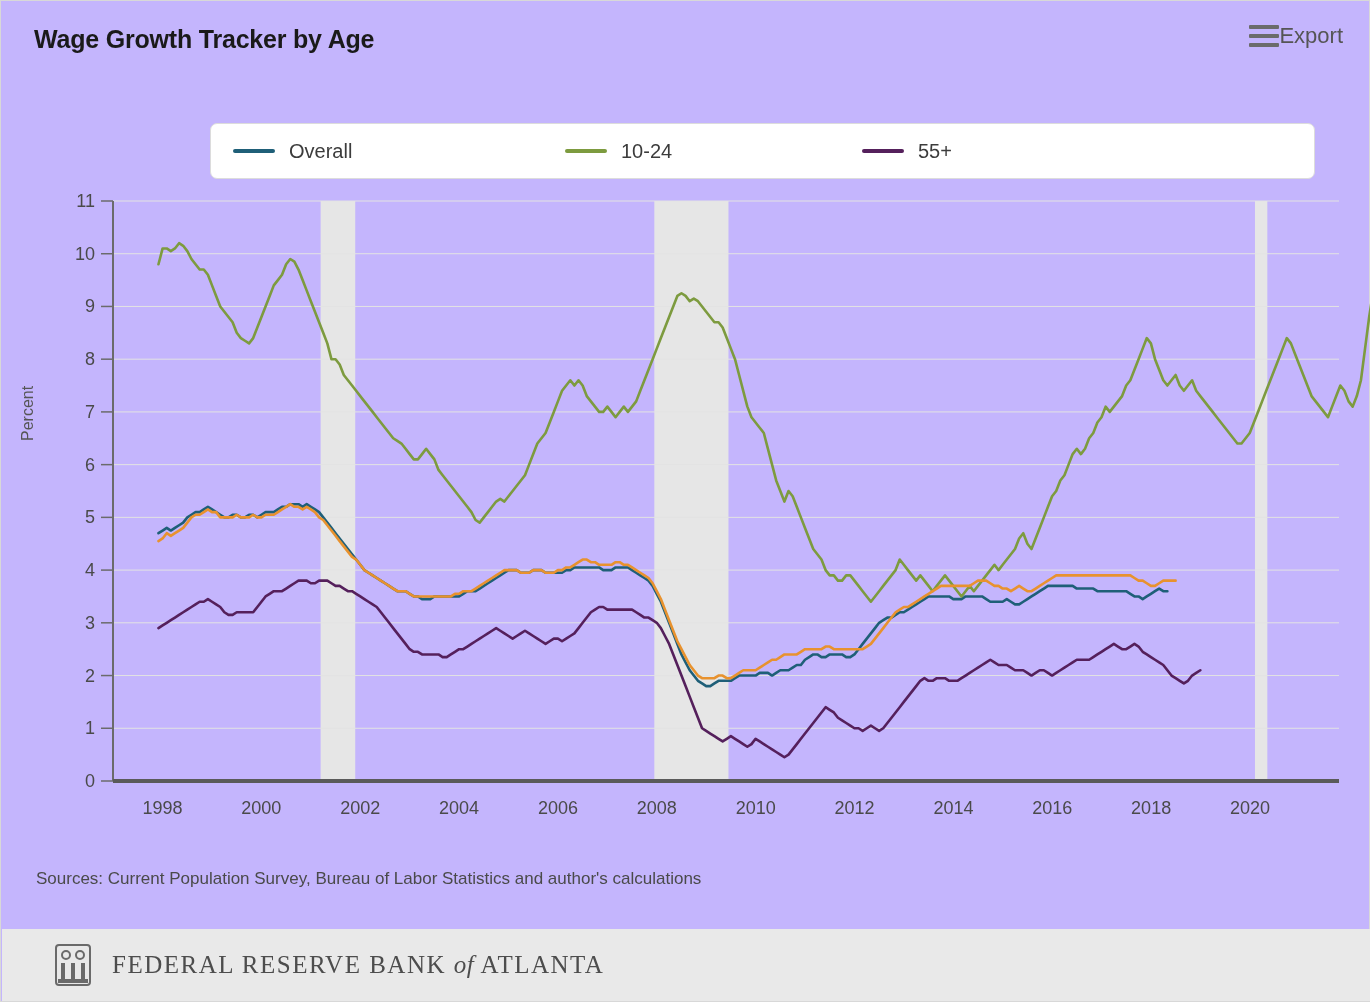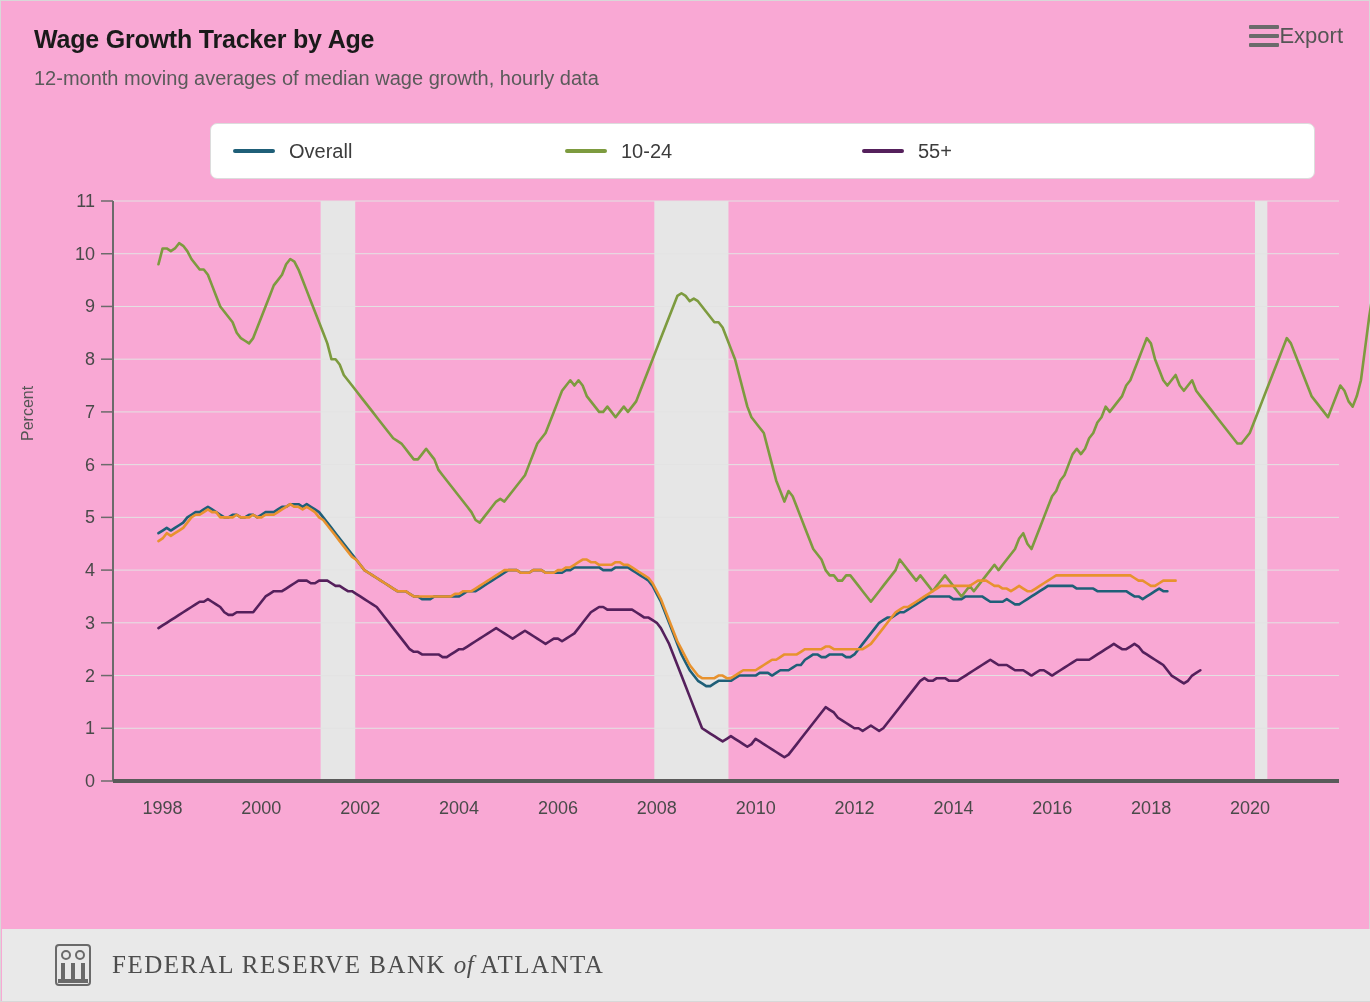--- a/index.html
+++ b/index.html
@@ -8,21 +8,21 @@
     background:#ffffff;
     font-family:"Liberation Sans", sans-serif;
     color:#333;
     overflow:hidden;
   }
   #page{
     position:relative;
     width:1370px;height:1002px;
     box-sizing:border-box;
     border:1px solid #d8d8d8;
-    background:#f9a8d4;
+    background:#c4b5fd;
     text-decoration:underline;
   }
   
   #header{
     position:absolute;left:0;top:0;width:1370px;height:110px;
   }
   #chart-title{
     position:absolute;left:33px;top:24px;
     font-size:25px;font-weight:bold;color:#1a1a1a;
     letter-spacing:-0.2px;
@@ -98,21 +98,20 @@
   #brand-text .of{font-style:italic;letter-spacing:0.5px;}
   .tick-label{font-size:18px;fill:#4a4a4a;}
 </style>
 </head>
 <body>
 
 <div id="page">
 
   <div id="header">
     <div id="chart-title">Wage Growth Tracker by Age</div>
-    <div id="chart-subtitle">12-month moving averages of median wage growth, hourly data</div>
     <div id="export-btn">
       <span class="hamburger">
         <span></span>
           <span></span>
           <span></span>
       </span>
       <span id="export-label">Export</span>
     </div>
   </div>
 
@@ -186,20 +185,21 @@
         <text x="1051.274193548389" y="628" text-anchor="middle" class="tick-label">2016</text>
         <text x="1150.1451612903245" y="628" text-anchor="middle" class="tick-label">2018</text>
         <text x="1249.01612903226" y="628" text-anchor="middle" class="tick-label">2020</text>
         <path d="M157.48 347.18 L161.60 344.55 L165.72 341.91 L169.83 344.55 L173.95 341.91 L178.07 339.27 L182.19 336.64 L186.31 331.36 L190.42 328.73 L194.54 326.09 L198.66 326.09 L202.78 323.45 L206.90 320.82 L211.01 323.45 L215.13 326.09 L219.25 328.73 L223.37 331.36 L227.49 331.36 L231.60 328.73 L235.72 328.73 L239.84 331.36 L243.96 331.36 L248.08 328.73 L252.19 328.73 L256.31 331.36 L260.43 328.73 L264.55 326.09 L268.67 326.09 L272.78 326.09 L276.90 323.45 L281.02 320.82 L285.14 320.82 L289.26 318.18 L293.37 318.18 L297.49 318.18 L301.61 320.82 L305.73 318.18 L309.85 320.82 L313.96 323.45 L318.08 326.09 L322.20 331.36 L326.32 336.64 L330.44 341.91 L334.55 347.18 L338.67 352.45 L342.79 357.73 L346.91 363.00 L351.03 368.27 L355.14 373.55 L359.26 378.82 L363.38 384.09 L367.50 386.73 L371.62 389.36 L375.73 392.00 L379.85 394.64 L383.97 397.27 L388.09 399.91 L392.21 402.55 L396.32 405.18 L400.44 405.18 L404.56 405.18 L408.68 407.82 L412.80 410.45 L416.91 410.45 L421.03 413.09 L425.15 413.09 L429.27 413.09 L433.39 410.45 L437.50 410.45 L441.62 410.45 L445.74 410.45 L449.86 410.45 L453.97 410.45 L458.09 410.45 L462.21 407.82 L466.33 405.18 L470.45 405.18 L474.56 405.18 L478.68 402.55 L482.80 399.91 L486.92 397.27 L491.04 394.64 L495.15 392.00 L499.27 389.36 L503.39 386.73 L507.51 384.09 L511.63 384.09 L515.74 384.09 L519.86 386.73 L523.98 386.73 L528.10 386.73 L532.22 384.09 L536.33 384.09 L540.45 384.09 L544.57 386.73 L548.69 386.73 L552.81 386.73 L556.92 386.73 L561.04 386.73 L565.16 384.09 L569.28 384.09 L573.40 381.45 L577.51 381.45 L581.63 381.45 L585.75 381.45 L589.87 381.45 L593.99 381.45 L598.10 381.45 L602.22 384.09 L606.34 384.09 L610.46 384.09 L614.58 381.45 L618.69 381.45 L622.81 381.45 L626.93 381.45 L631.05 384.09 L635.17 386.73 L639.28 389.36 L643.40 392.00 L647.52 394.64 L651.64 399.91 L655.76 407.82 L659.87 415.73 L663.99 426.27 L668.11 436.82 L672.23 447.36 L676.35 457.91 L680.46 468.45 L684.58 476.36 L688.70 484.27 L692.82 489.55 L696.94 494.82 L701.05 497.45 L705.17 500.09 L709.29 500.09 L713.41 497.45 L717.53 494.82 L721.64 494.82 L725.76 494.82 L729.88 494.82 L734.00 492.18 L738.12 489.55 L742.23 489.55 L746.35 489.55 L750.47 489.55 L754.59 489.55 L758.71 486.91 L762.82 486.91 L766.94 486.91 L771.06 489.55 L775.18 486.91 L779.29 484.27 L783.41 484.27 L787.53 484.27 L791.65 481.64 L795.77 479.00 L799.88 479.00 L804.00 473.73 L808.12 471.09 L812.24 468.45 L816.36 468.45 L820.47 471.09 L824.59 471.09 L828.71 468.45 L832.83 468.45 L836.95 468.45 L841.06 468.45 L845.18 471.09 L849.30 471.09 L853.42 468.45 L857.54 463.18 L861.65 457.91 L865.77 452.64 L869.89 447.36 L874.01 442.09 L878.13 436.82 L882.24 434.18 L886.36 431.55 L890.48 431.55 L894.60 428.91 L898.72 426.27 L902.83 426.27 L906.95 423.64 L911.07 421.00 L915.19 418.36 L919.31 415.73 L923.42 413.09 L927.54 410.45 L931.66 410.45 L935.78 410.45 L939.90 410.45 L944.01 410.45 L948.13 410.45 L952.25 413.09 L956.37 413.09 L960.49 413.09 L964.60 410.45 L968.72 410.45 L972.84 410.45 L976.96 410.45 L981.08 410.45 L985.19 413.09 L989.31 415.73 L993.43 415.73 L997.55 415.73 L1001.67 415.73 L1005.78 413.09 L1009.90 415.73 L1014.02 418.36 L1018.14 418.36 L1022.26 415.73 L1026.37 413.09 L1030.49 410.45 L1034.61 407.82 L1038.73 405.18 L1042.85 402.55 L1046.96 399.91 L1051.08 399.91 L1055.20 399.91 L1059.32 399.91 L1063.44 399.91 L1067.55 399.91 L1071.67 399.91 L1075.79 402.55 L1079.91 402.55 L1084.03 402.55 L1088.14 402.55 L1092.26 402.55 L1096.38 405.18 L1100.50 405.18 L1104.62 405.18 L1108.73 405.18 L1112.85 405.18 L1116.97 405.18 L1121.09 405.18 L1125.20 405.18 L1129.32 407.82 L1133.44 410.45 L1137.56 410.45 L1141.68 413.09 L1145.79 410.45 L1149.91 407.82 L1154.03 405.18 L1158.15 402.55 L1162.27 405.18 L1166.38 405.18 " fill="none" stroke="#1f5f78" stroke-width="2.6" stroke-linejoin="round" stroke-linecap="round"></path>
         <path d="M157.48 78.27 L161.60 62.45 L165.72 62.45 L169.83 65.09 L173.95 62.45 L178.07 57.18 L182.19 59.82 L186.31 65.09 L190.42 73.00 L194.54 78.27 L198.66 83.55 L202.78 83.55 L206.90 88.82 L211.01 99.36 L215.13 109.91 L219.25 120.45 L223.37 125.73 L227.49 131.00 L231.60 136.27 L235.72 146.82 L239.84 152.09 L243.96 154.73 L248.08 157.36 L252.19 152.09 L256.31 141.55 L260.43 131.00 L264.55 120.45 L268.67 109.91 L272.78 99.36 L276.90 94.09 L281.02 88.82 L285.14 78.27 L289.26 73.00 L293.37 75.64 L297.49 83.55 L301.61 94.09 L305.73 104.64 L309.85 115.18 L313.96 125.73 L318.08 136.27 L322.20 146.82 L326.32 157.36 L330.44 173.18 L334.55 173.18 L338.67 178.45 L342.79 189.00 L346.91 194.27 L351.03 199.55 L355.14 204.82 L359.26 210.09 L363.38 215.36 L367.50 220.64 L371.62 225.91 L375.73 231.18 L379.85 236.45 L383.97 241.73 L388.09 247.00 L392.21 252.27 L396.32 254.91 L400.44 257.55 L404.56 262.82 L408.68 268.09 L412.80 273.36 L416.91 273.36 L421.03 268.09 L425.15 262.82 L429.27 268.09 L433.39 273.36 L437.50 283.91 L441.62 289.18 L445.74 294.45 L449.86 299.73 L453.97 305.00 L458.09 310.27 L462.21 315.55 L466.33 320.82 L470.45 326.09 L474.56 334.00 L478.68 336.64 L482.80 331.36 L486.92 326.09 L491.04 320.82 L495.15 315.55 L499.27 312.91 L503.39 315.55 L507.51 310.27 L511.63 305.00 L515.74 299.73 L519.86 294.45 L523.98 289.18 L528.10 278.64 L532.22 268.09 L536.33 257.55 L540.45 252.27 L544.57 247.00 L548.69 236.45 L552.81 225.91 L556.92 215.36 L561.04 204.82 L565.16 199.55 L569.28 194.27 L573.40 199.55 L577.51 194.27 L581.63 199.55 L585.75 210.09 L589.87 215.36 L593.99 220.64 L598.10 225.91 L602.22 225.91 L606.34 220.64 L610.46 225.91 L614.58 231.18 L618.69 225.91 L622.81 220.64 L626.93 225.91 L631.05 220.64 L635.17 215.36 L639.28 204.82 L643.40 194.27 L647.52 183.73 L651.64 173.18 L655.76 162.64 L659.87 152.09 L663.99 141.55 L668.11 131.00 L672.23 120.45 L676.35 109.91 L680.46 107.27 L684.58 109.91 L688.70 115.18 L692.82 112.55 L696.94 115.18 L701.05 120.45 L705.17 125.73 L709.29 131.00 L713.41 136.27 L717.53 136.27 L721.64 141.55 L725.76 152.09 L729.88 162.64 L734.00 173.18 L738.12 189.00 L742.23 204.82 L746.35 220.64 L750.47 231.18 L754.59 236.45 L758.71 241.73 L762.82 247.00 L766.94 262.82 L771.06 278.64 L775.18 294.45 L779.29 305.00 L783.41 315.55 L787.53 305.00 L791.65 310.27 L795.77 320.82 L799.88 331.36 L804.00 341.91 L808.12 352.45 L812.24 363.00 L816.36 368.27 L820.47 373.55 L824.59 384.09 L828.71 389.36 L832.83 389.36 L836.95 394.64 L841.06 394.64 L845.18 389.36 L849.30 389.36 L853.42 394.64 L857.54 399.91 L861.65 405.18 L865.77 410.45 L869.89 415.73 L874.01 410.45 L878.13 405.18 L882.24 399.91 L886.36 394.64 L890.48 389.36 L894.60 384.09 L898.72 373.55 L902.83 378.82 L906.95 384.09 L911.07 389.36 L915.19 394.64 L919.31 389.36 L923.42 394.64 L927.54 399.91 L931.66 405.18 L935.78 399.91 L939.90 394.64 L944.01 389.36 L948.13 394.64 L952.25 399.91 L956.37 405.18 L960.49 410.45 L964.60 405.18 L968.72 399.91 L972.84 405.18 L976.96 399.91 L981.08 394.64 L985.19 389.36 L989.31 384.09 L993.43 378.82 L997.55 384.09 L1001.67 378.82 L1005.78 373.55 L1009.90 368.27 L1014.02 363.00 L1018.14 352.45 L1022.26 347.18 L1026.37 357.73 L1030.49 363.00 L1034.61 352.45 L1038.73 341.91 L1042.85 331.36 L1046.96 320.82 L1051.08 310.27 L1055.20 305.00 L1059.32 294.45 L1063.44 289.18 L1067.55 278.64 L1071.67 268.09 L1075.79 262.82 L1079.91 268.09 L1084.03 262.82 L1088.14 252.27 L1092.26 247.00 L1096.38 236.45 L1100.50 231.18 L1104.62 220.64 L1108.73 225.91 L1112.85 220.64 L1116.97 215.36 L1121.09 210.09 L1125.20 199.55 L1129.32 194.27 L1133.44 183.73 L1137.56 173.18 L1141.68 162.64 L1145.79 152.09 L1149.91 157.36 L1154.03 173.18 L1158.15 183.73 L1162.27 194.27 L1166.38 199.55 L1170.50 194.27 L1174.62 189.00 L1178.74 199.55 L1182.86 204.82 L1186.97 199.55 L1191.09 194.27 L1195.21 204.82 L1199.33 210.09 L1203.45 215.36 L1207.56 220.64 L1211.68 225.91 L1215.80 231.18 L1219.92 236.45 L1224.04 241.73 L1228.15 247.00 L1232.27 252.27 L1236.39 257.55 L1240.51 257.55 L1244.63 252.27 L1248.74 247.00 L1252.86 236.45 L1256.98 225.91 L1261.10 215.36 L1265.22 204.82 L1269.33 194.27 L1273.45 183.73 L1277.57 173.18 L1281.69 162.64 L1285.81 152.09 L1289.92 157.36 L1294.04 167.91 L1298.16 178.45 L1302.28 189.00 L1306.40 199.55 L1310.51 210.09 L1314.63 215.36 L1318.75 220.64 L1322.87 225.91 L1326.99 231.18 L1331.10 220.64 L1335.22 210.09 L1339.34 199.55 L1343.46 204.82 L1347.58 215.36 L1351.69 220.64 L1355.81 210.09 L1359.93 194.27 L1364.05 162.64 L1368.17 131.00 L1372.28 104.64 L1376.40 88.82 L1380.52 78.27 L1384.64 80.91 " fill="none" stroke="#7d9b3f" stroke-width="2.6" stroke-linejoin="round" stroke-linecap="round"></path>
         <path d="M157.48 355.09 L161.60 352.45 L165.72 347.18 L169.83 349.82 L173.95 347.18 L178.07 344.55 L182.19 341.91 L186.31 336.64 L190.42 331.36 L194.54 328.73 L198.66 328.73 L202.78 326.09 L206.90 323.45 L211.01 326.09 L215.13 326.09 L219.25 331.36 L223.37 331.36 L227.49 331.36 L231.60 331.36 L235.72 328.73 L239.84 331.36 L243.96 331.36 L248.08 331.36 L252.19 328.73 L256.31 331.36 L260.43 331.36 L264.55 328.73 L268.67 328.73 L272.78 328.73 L276.90 326.09 L281.02 323.45 L285.14 320.82 L289.26 318.18 L293.37 320.82 L297.49 320.82 L301.61 323.45 L305.73 320.82 L309.85 323.45 L313.96 326.09 L318.08 331.36 L322.20 334.00 L326.32 339.27 L330.44 344.55 L334.55 349.82 L338.67 355.09 L342.79 360.36 L346.91 365.64 L351.03 370.91 L355.14 373.55 L359.26 378.82 L363.38 384.09 L367.50 386.73 L371.62 389.36 L375.73 392.00 L379.85 394.64 L383.97 397.27 L388.09 399.91 L392.21 402.55 L396.32 405.18 L400.44 405.18 L404.56 405.18 L408.68 407.82 L412.80 410.45 L416.91 410.45 L421.03 410.45 L425.15 410.45 L429.27 410.45 L433.39 410.45 L437.50 410.45 L441.62 410.45 L445.74 410.45 L449.86 410.45 L453.97 407.82 L458.09 407.82 L462.21 405.18 L466.33 405.18 L470.45 405.18 L474.56 402.55 L478.68 399.91 L482.80 397.27 L486.92 394.64 L491.04 392.00 L495.15 389.36 L499.27 386.73 L503.39 384.09 L507.51 384.09 L511.63 384.09 L515.74 384.09 L519.86 386.73 L523.98 386.73 L528.10 386.73 L532.22 384.09 L536.33 384.09 L540.45 384.09 L544.57 386.73 L548.69 386.73 L552.81 386.73 L556.92 384.09 L561.04 384.09 L565.16 381.45 L569.28 381.45 L573.40 378.82 L577.51 376.18 L581.63 373.55 L585.75 373.55 L589.87 376.18 L593.99 376.18 L598.10 378.82 L602.22 378.82 L606.34 378.82 L610.46 378.82 L614.58 376.18 L618.69 376.18 L622.81 378.82 L626.93 378.82 L631.05 381.45 L635.17 384.09 L639.28 386.73 L643.40 389.36 L647.52 392.00 L651.64 397.27 L655.76 405.18 L659.87 413.09 L663.99 423.64 L668.11 434.18 L672.23 444.73 L676.35 455.27 L680.46 463.18 L684.58 471.09 L688.70 479.00 L692.82 484.27 L696.94 489.55 L701.05 492.18 L705.17 492.18 L709.29 492.18 L713.41 492.18 L717.53 489.55 L721.64 489.55 L725.76 492.18 L729.88 492.18 L734.00 489.55 L738.12 486.91 L742.23 484.27 L746.35 484.27 L750.47 484.27 L754.59 484.27 L758.71 481.64 L762.82 479.00 L766.94 476.36 L771.06 473.73 L775.18 473.73 L779.29 471.09 L783.41 468.45 L787.53 468.45 L791.65 468.45 L795.77 468.45 L799.88 465.82 L804.00 463.18 L808.12 463.18 L812.24 463.18 L816.36 463.18 L820.47 463.18 L824.59 460.55 L828.71 460.55 L832.83 463.18 L836.95 463.18 L841.06 463.18 L845.18 463.18 L849.30 463.18 L853.42 463.18 L857.54 463.18 L861.65 463.18 L865.77 460.55 L869.89 457.91 L874.01 452.64 L878.13 447.36 L882.24 442.09 L886.36 436.82 L890.48 431.55 L894.60 426.27 L898.72 423.64 L902.83 421.00 L906.95 421.00 L911.07 418.36 L915.19 415.73 L919.31 413.09 L923.42 410.45 L927.54 407.82 L931.66 405.18 L935.78 402.55 L939.90 399.91 L944.01 399.91 L948.13 399.91 L952.25 399.91 L956.37 399.91 L960.49 399.91 L964.60 399.91 L968.72 399.91 L972.84 397.27 L976.96 394.64 L981.08 394.64 L985.19 394.64 L989.31 397.27 L993.43 399.91 L997.55 399.91 L1001.67 402.55 L1005.78 402.55 L1009.90 405.18 L1014.02 402.55 L1018.14 399.91 L1022.26 402.55 L1026.37 405.18 L1030.49 405.18 L1034.61 402.55 L1038.73 399.91 L1042.85 397.27 L1046.96 394.64 L1051.08 392.00 L1055.20 389.36 L1059.32 389.36 L1063.44 389.36 L1067.55 389.36 L1071.67 389.36 L1075.79 389.36 L1079.91 389.36 L1084.03 389.36 L1088.14 389.36 L1092.26 389.36 L1096.38 389.36 L1100.50 389.36 L1104.62 389.36 L1108.73 389.36 L1112.85 389.36 L1116.97 389.36 L1121.09 389.36 L1125.20 389.36 L1129.32 389.36 L1133.44 392.00 L1137.56 394.64 L1141.68 394.64 L1145.79 397.27 L1149.91 399.91 L1154.03 399.91 L1158.15 397.27 L1162.27 394.64 L1166.38 394.64 L1170.50 394.64 L1174.62 394.64 " fill="none" stroke="#e8922e" stroke-width="2.6" stroke-linejoin="round" stroke-linecap="round"></path>
         <path d="M157.48 442.09 L161.60 439.45 L165.72 436.82 L169.83 434.18 L173.95 431.55 L178.07 428.91 L182.19 426.27 L186.31 423.64 L190.42 421.00 L194.54 418.36 L198.66 415.73 L202.78 415.73 L206.90 413.09 L211.01 415.73 L215.13 418.36 L219.25 421.00 L223.37 426.27 L227.49 428.91 L231.60 428.91 L235.72 426.27 L239.84 426.27 L243.96 426.27 L248.08 426.27 L252.19 426.27 L256.31 421.00 L260.43 415.73 L264.55 410.45 L268.67 407.82 L272.78 405.18 L276.90 405.18 L281.02 405.18 L285.14 402.55 L289.26 399.91 L293.37 397.27 L297.49 394.64 L301.61 394.64 L305.73 394.64 L309.85 397.27 L313.96 397.27 L318.08 394.64 L322.20 394.64 L326.32 394.64 L330.44 397.27 L334.55 399.91 L338.67 399.91 L342.79 402.55 L346.91 405.18 L351.03 405.18 L355.14 407.82 L359.26 410.45 L363.38 413.09 L367.50 415.73 L371.62 418.36 L375.73 421.00 L379.85 426.27 L383.97 431.55 L388.09 436.82 L392.21 442.09 L396.32 447.36 L400.44 452.64 L404.56 457.91 L408.68 463.18 L412.80 465.82 L416.91 465.82 L421.03 468.45 L425.15 468.45 L429.27 468.45 L433.39 468.45 L437.50 468.45 L441.62 471.09 L445.74 471.09 L449.86 468.45 L453.97 465.82 L458.09 463.18 L462.21 463.18 L466.33 460.55 L470.45 457.91 L474.56 455.27 L478.68 452.64 L482.80 450.00 L486.92 447.36 L491.04 444.73 L495.15 442.09 L499.27 444.73 L503.39 447.36 L507.51 450.00 L511.63 452.64 L515.74 450.00 L519.86 447.36 L523.98 444.73 L528.10 447.36 L532.22 450.00 L536.33 452.64 L540.45 455.27 L544.57 457.91 L548.69 455.27 L552.81 452.64 L556.92 452.64 L561.04 455.27 L565.16 452.64 L569.28 450.00 L573.40 447.36 L577.51 442.09 L581.63 436.82 L585.75 431.55 L589.87 426.27 L593.99 423.64 L598.10 421.00 L602.22 421.00 L606.34 423.64 L610.46 423.64 L614.58 423.64 L618.69 423.64 L622.81 423.64 L626.93 423.64 L631.05 423.64 L635.17 426.27 L639.28 428.91 L643.40 431.55 L647.52 431.55 L651.64 434.18 L655.76 436.82 L659.87 442.09 L663.99 450.00 L668.11 457.91 L672.23 468.45 L676.35 479.00 L680.46 489.55 L684.58 500.09 L688.70 510.64 L692.82 521.18 L696.94 531.73 L701.05 542.27 L705.17 544.91 L709.29 547.55 L713.41 550.18 L717.53 552.82 L721.64 555.45 L725.76 552.82 L729.88 550.18 L734.00 552.82 L738.12 555.45 L742.23 558.09 L746.35 560.73 L750.47 558.09 L754.59 552.82 L758.71 555.45 L762.82 558.09 L766.94 560.73 L771.06 563.36 L775.18 566.00 L779.29 568.64 L783.41 571.27 L787.53 568.64 L791.65 563.36 L795.77 558.09 L799.88 552.82 L804.00 547.55 L808.12 542.27 L812.24 537.00 L816.36 531.73 L820.47 526.45 L824.59 521.18 L828.71 523.82 L832.83 526.45 L836.95 531.73 L841.06 534.36 L845.18 537.00 L849.30 539.64 L853.42 542.27 L857.54 542.27 L861.65 544.91 L865.77 542.27 L869.89 539.64 L874.01 542.27 L878.13 544.91 L882.24 542.27 L886.36 537.00 L890.48 531.73 L894.60 526.45 L898.72 521.18 L902.83 515.91 L906.95 510.64 L911.07 505.36 L915.19 500.09 L919.31 494.82 L923.42 492.18 L927.54 494.82 L931.66 494.82 L935.78 492.18 L939.90 492.18 L944.01 492.18 L948.13 494.82 L952.25 494.82 L956.37 494.82 L960.49 492.18 L964.60 489.55 L968.72 486.91 L972.84 484.27 L976.96 481.64 L981.08 479.00 L985.19 476.36 L989.31 473.73 L993.43 476.36 L997.55 479.00 L1001.67 479.00 L1005.78 479.00 L1009.90 481.64 L1014.02 484.27 L1018.14 484.27 L1022.26 484.27 L1026.37 486.91 L1030.49 489.55 L1034.61 486.91 L1038.73 484.27 L1042.85 484.27 L1046.96 486.91 L1051.08 489.55 L1055.20 486.91 L1059.32 484.27 L1063.44 481.64 L1067.55 479.00 L1071.67 476.36 L1075.79 473.73 L1079.91 473.73 L1084.03 473.73 L1088.14 473.73 L1092.26 471.09 L1096.38 468.45 L1100.50 465.82 L1104.62 463.18 L1108.73 460.55 L1112.85 457.91 L1116.97 460.55 L1121.09 463.18 L1125.20 463.18 L1129.32 460.55 L1133.44 457.91 L1137.56 460.55 L1141.68 465.82 L1145.79 468.45 L1149.91 471.09 L1154.03 473.73 L1158.15 476.36 L1162.27 479.00 L1166.38 484.27 L1170.50 489.55 L1174.62 492.18 L1178.74 494.82 L1182.86 497.45 L1186.97 494.82 L1191.09 489.55 L1195.21 486.91 L1199.33 484.27 " fill="none" stroke="#55205c" stroke-width="2.6" stroke-linejoin="round" stroke-linecap="round"></path>
       </svg>
   </div>
 
+  <div id="sources">Sources: Current Population Survey, Bureau of Labor Statistics and author's calculations</div>
 
   <div id="brandbar">
     <svg id="brand-logo" viewBox="0 0 42 44">
       <rect x="4" y="2" width="34" height="40" rx="3" fill="none" stroke="#6a6a6a" stroke-width="2"></rect>
       <circle cx="14" cy="12" r="4" fill="none" stroke="#6a6a6a" stroke-width="2"></circle>
       <circle cx="28" cy="12" r="4" fill="none" stroke="#6a6a6a" stroke-width="2"></circle>
       <rect x="9" y="20" width="4" height="16" fill="#6a6a6a"></rect>
       <rect x="19" y="20" width="4" height="16" fill="#6a6a6a"></rect>
       <rect x="29" y="20" width="4" height="16" fill="#6a6a6a"></rect>
       <rect x="6" y="36" width="30" height="4" fill="#6a6a6a"></rect>

